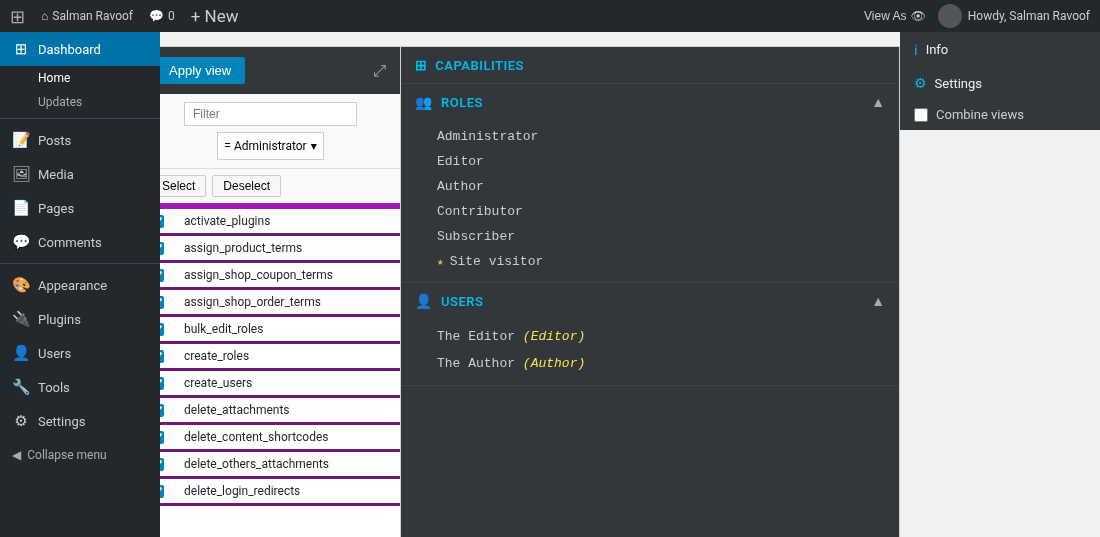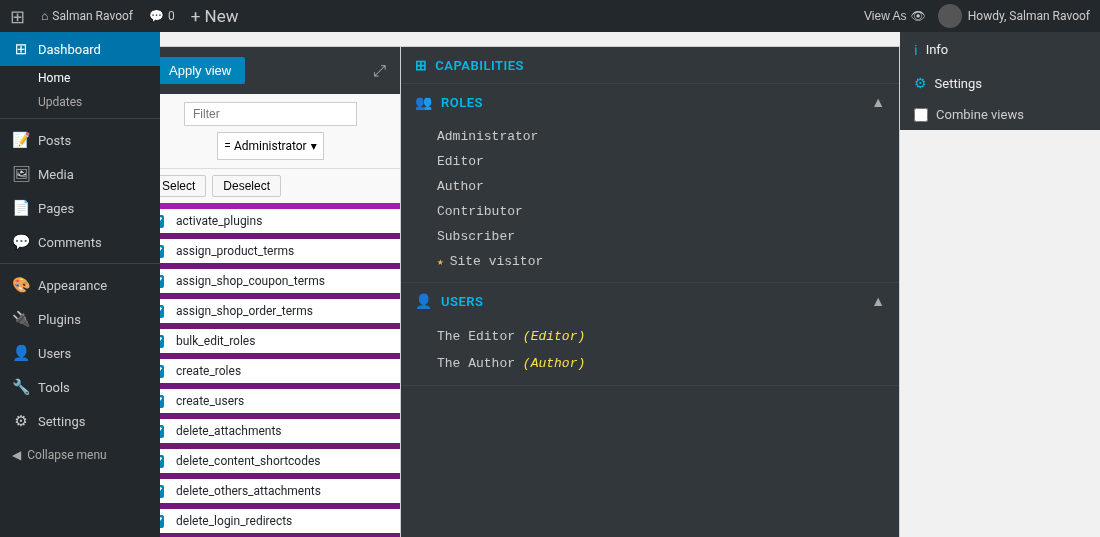--- a/index.html
+++ b/index.html
@@ -200,23 +200,23 @@
       cursor: pointer;
       border-radius: 2px;
     }
     .cap-checkboxes {
       overflow-y: auto;
       flex: 1;
     }
     .cap-row {
       display: flex;
       align-items: flex-end;
-      gap: 12px;
+      gap: 20px;
       padding: 5px 10px;
-      border-bottom: 6px solid #701a75;
+      border-bottom: 3px solid #701a75;
       font-size: 12px;
       color: #23282d;
     }
     .cap-row input[type=checkbox] { accent-color: #0085ba; }
 
     
     .cap-right-panel {
       flex: 1;
       background: #32373c;
       overflow-y: auto;

